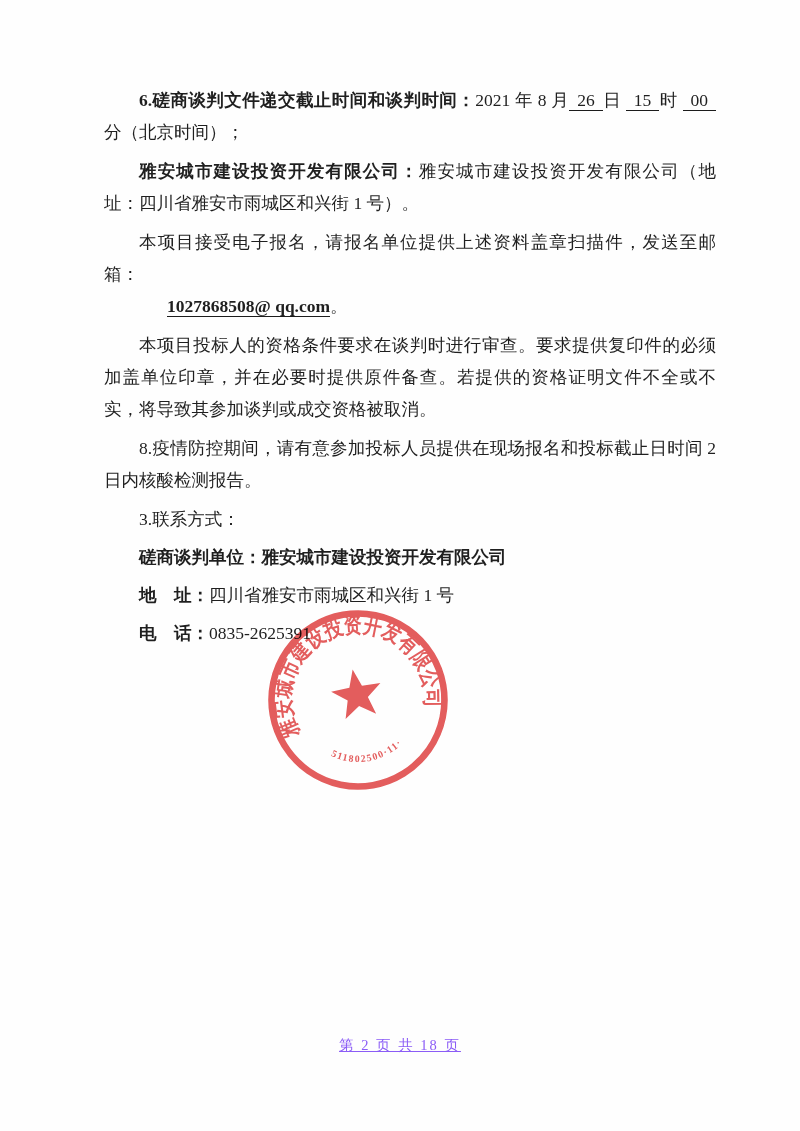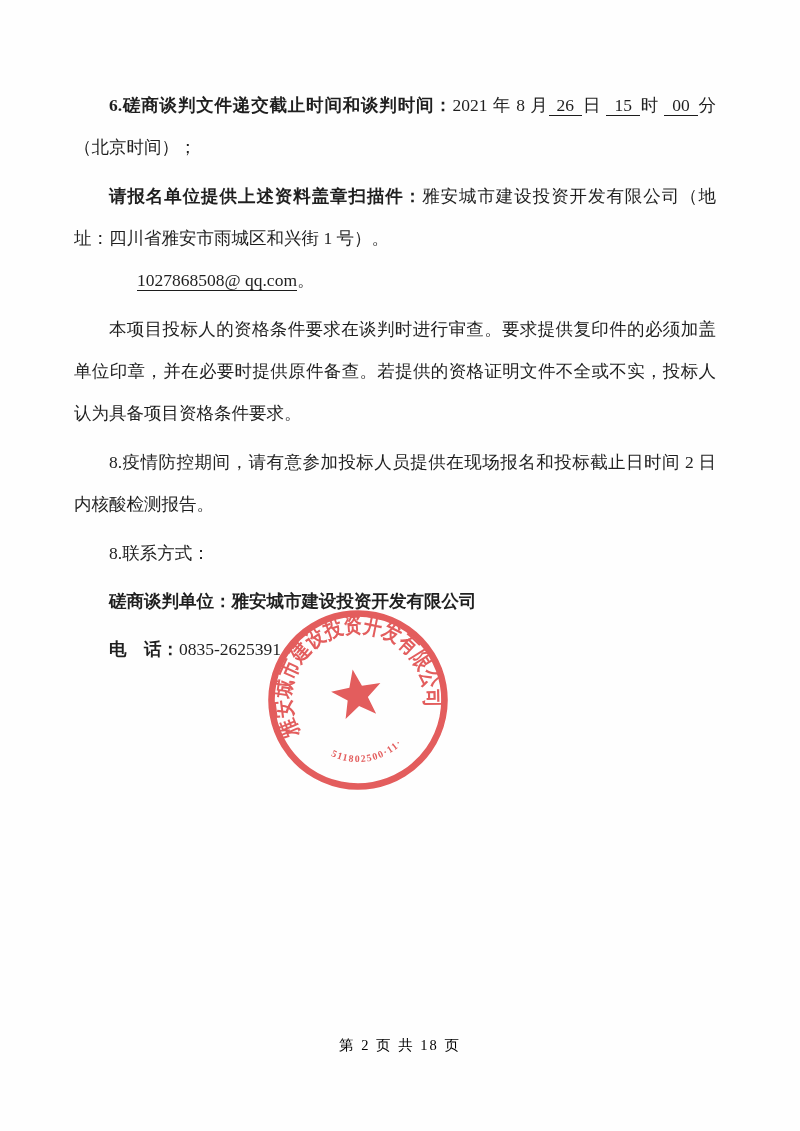--- a/index.html
+++ b/index.html
@@ -10,50 +10,52 @@
     color:#1f1f1f;
     position:relative;
     overflow:hidden;
   }
   .page{
     position:absolute;inset:0;
     background:#fefefe;
   }
   .content{
     position:absolute;
-    left:74px;right:84px;top:84px;
+    left:104px;right:84px;top:84px;
     font-size:17.5px;
-    line-height:42px;
+    line-height:32px;
     text-align:justify;
   }
   p{margin:0;}
   .para{text-indent:2em;}
   .gap{margin-top:7px;}
   .lead{font-weight:700;}
   .blank{
     border-bottom:1.6px solid #1c1c1c;
     padding:0 8px;
   }
   .u{
     border-bottom:1.6px solid #1c1c1c;
+    font-weight:bold;
   }
   .email-line{
     text-indent:3.6em;
     text-align:left;
   }
   .contact-line{margin-top:6px;text-indent:2em;text-align:left;}
   .contact-line .lbl{font-weight:700;}
   .bold-line{font-weight:700;}
   .footer{
     position:absolute;
     left:0;right:0;top:1036px;
     text-align:center;
     font-size:14.5px;
-    color:#000000;
+    color:#8b5cf6;
     letter-spacing:2px;
+    text-decoration:underline;
   }
   .seal{
     position:absolute;
     left:264px;top:606px;
     width:188px;height:188px;
     transform:rotate(-10deg);
     mix-blend-mode:multiply;
     opacity:.9;
     pointer-events:none;
   }
@@ -65,35 +67,37 @@
 </style>
 </head>
 <body>
 
 <div class="page">
 
   <div class="content">
 
     <p class="para"><span class="lead">6.磋商谈判文件递交截止时间和谈判时间：</span><span>2021 年 8 月</span><span class="blank">26</span><span>日 </span><span class="blank">15</span><span>时 </span><span class="blank">00</span><span>分（北京时间）；</span></p>
 
-    <p class="para gap"><span class="lead">请报名单位提供上述资料盖章扫描件：</span><span>雅安城市建设投资开发有限公司（地址：四川省雅安市雨城区和兴街 1 号）。</span></p>
+    <p class="para gap"><span class="lead">雅安城市建设投资开发有限公司：</span><span>雅安城市建设投资开发有限公司（地址：四川省雅安市雨城区和兴街 1 号）。</span></p>
 
 
 
+    <p class="para gap">本项目接受电子报名，请报名单位提供上述资料盖章扫描件，发送至邮箱：</p>
 
     <p class="email-line"><span class="u">1027868508@ qq.com</span><span>。</span></p>
 
-    <p class="para gap">本项目投标人的资格条件要求在谈判时进行审查。要求提供复印件的必须加盖单位印章，并在必要时提供原件备查。若提供的资格证明文件不全或不实，投标人认为具备项目资格条件要求。</p>
+    <p class="para gap">本项目投标人的资格条件要求在谈判时进行审查。要求提供复印件的必须加盖单位印章，并在必要时提供原件备查。若提供的资格证明文件不全或不实，将导致其参加谈判或成交资格被取消。</p>
 
     <p class="para gap">8.疫情防控期间，请有意参加投标人员提供在现场报名和投标截止日时间 2 日内核酸检测报告。</p>
 
-    <p class="para gap">8.联系方式：</p>
+    <p class="para gap">3.联系方式：</p>
 
     <p class="contact-line bold-line"><span class="lbl">磋商谈判单位：</span><span>雅安城市建设投资开发有限公司</span></p>
 
+    <p class="contact-line"><span class="lbl">地　址：</span><span>四川省雅安市雨城区和兴街 1 号</span></p>
 
     <p class="contact-line"><span class="lbl">电　话：</span><span>0835-2625391</span></p>
 
 
   </div>
 
   <div class="seal">
     <svg viewBox="0 0 200 200">
       <circle cx="100" cy="100" r="92" fill="none" stroke-width="7" stroke="#e14b4b"></circle>
       <defs>

